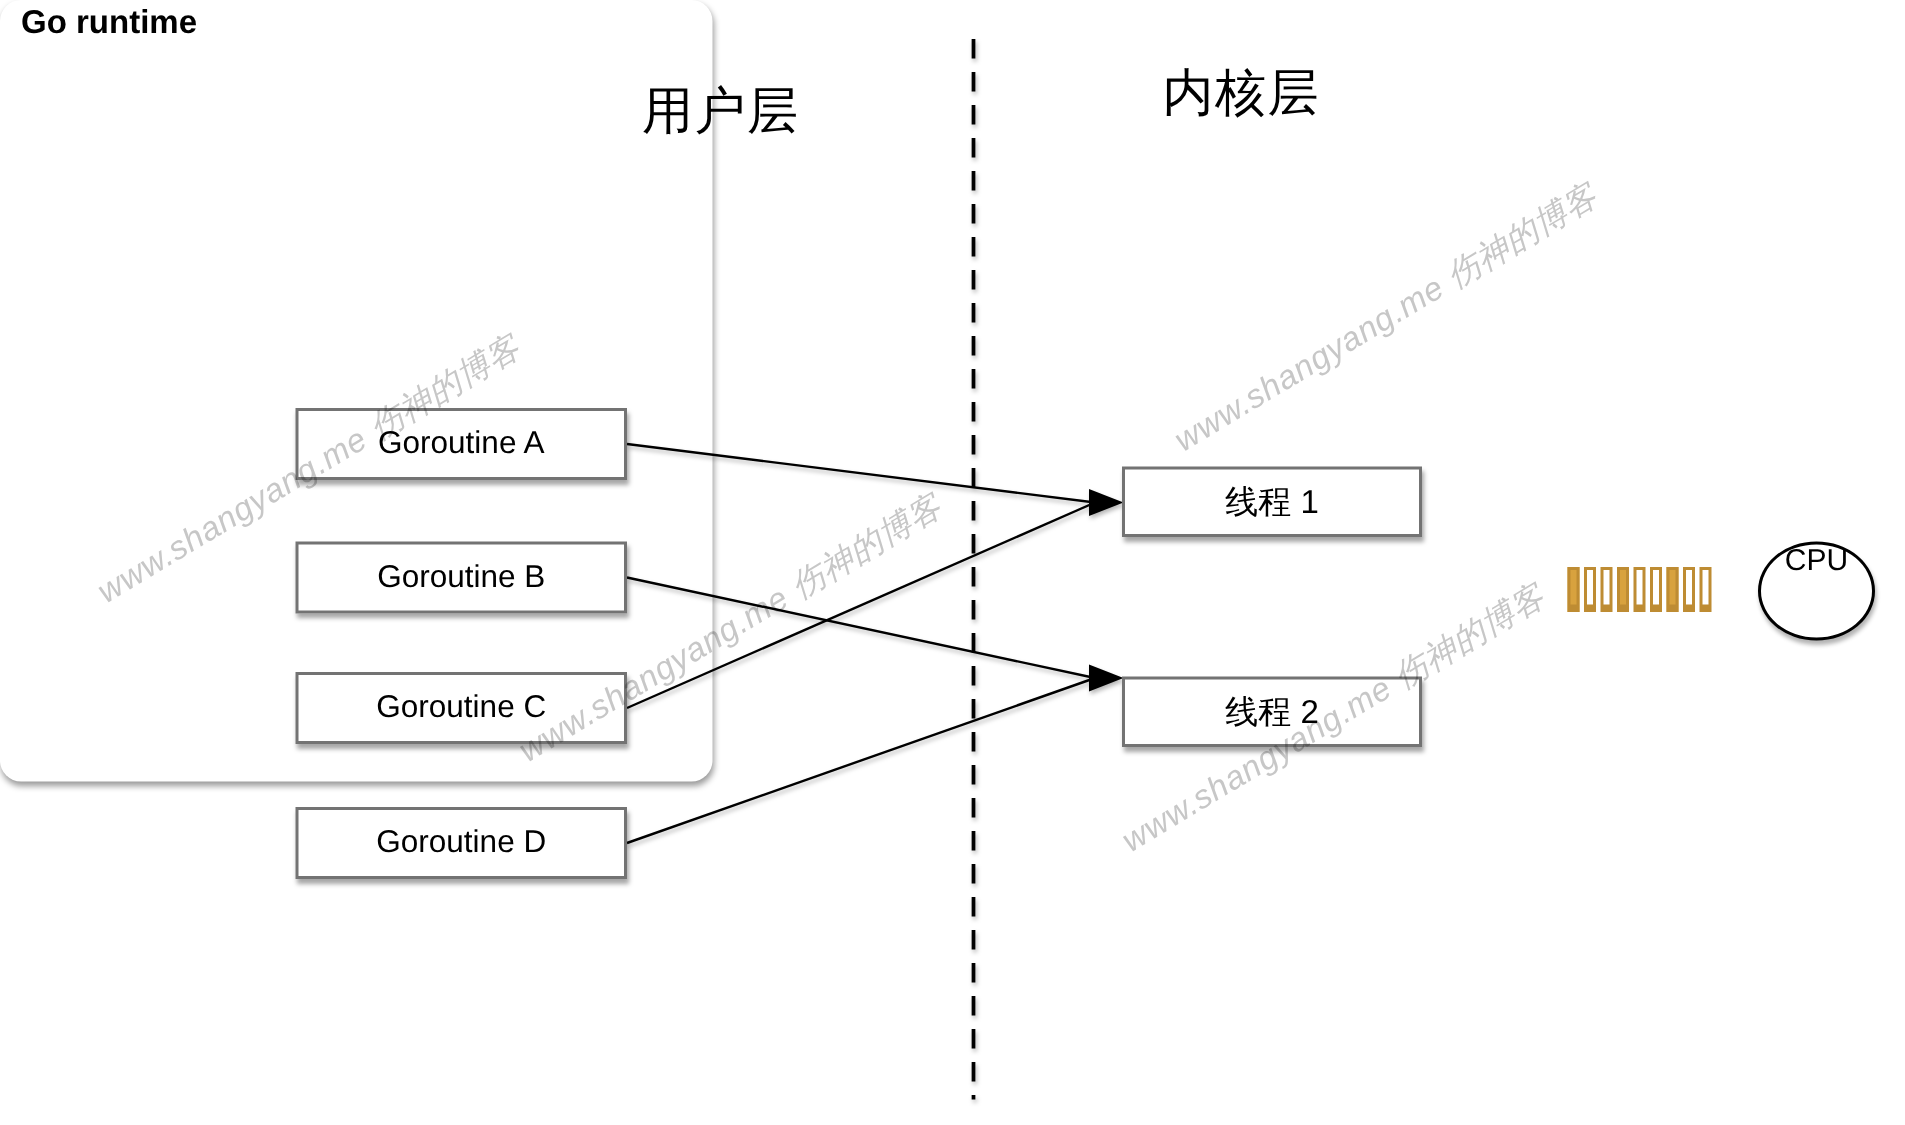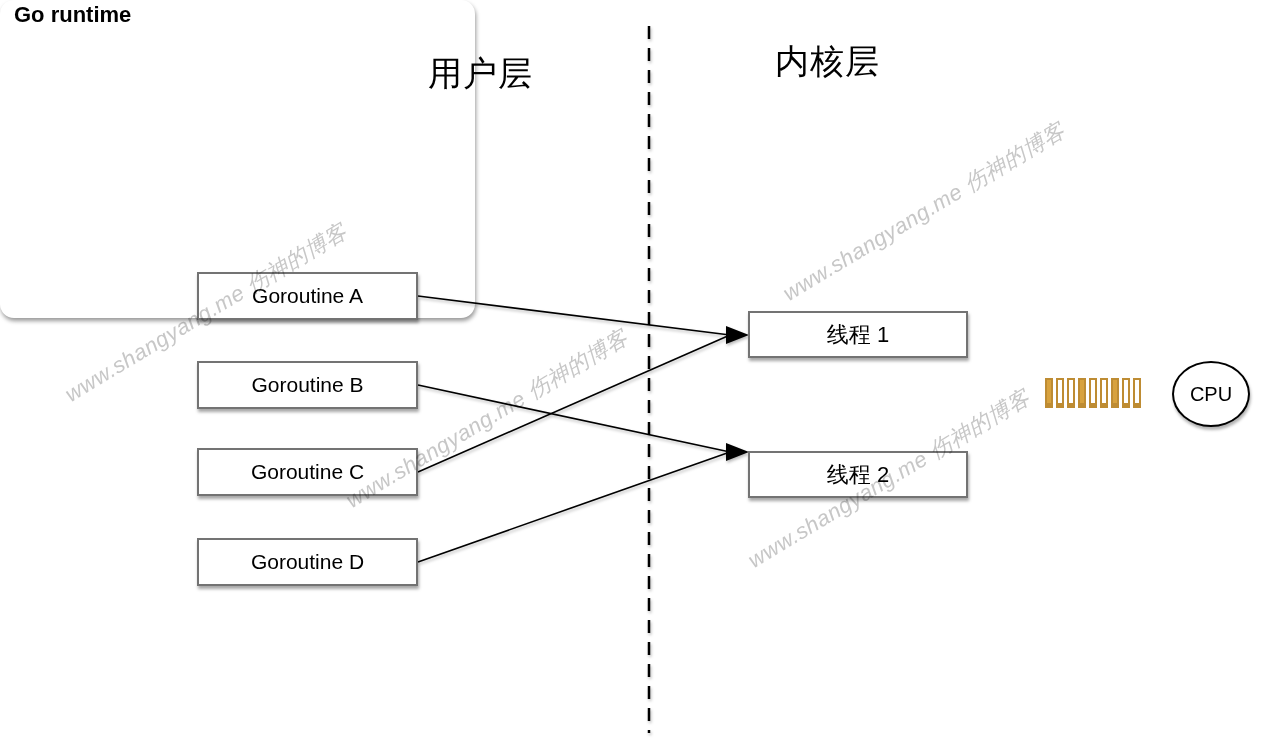--- a/index.html
+++ b/index.html
@@ -15,49 +15,49 @@
 
   #wires{position:absolute;left:0;top:0;z-index:1;
     filter:drop-shadow(1px 2px 1.5px rgba(0,0,0,0.28));}
 
   .node{
     position:absolute;background:#fff;border:2px solid #737373;box-sizing:border-box;
     display:flex;align-items:center;justify-content:center;
     box-shadow:1px 3px 3px rgba(0,0,0,0.35);z-index:2;
   }
   #go-runtime-box{
-    left:70px;top:198px;width:475px;height:318px;border-width:2.5px;border-radius:14px;
+    left:70px;top:198px;width:475px;height:521px;border-width:2.5px;border-radius:14px;
     background:#fff;z-index:2;box-shadow:1px 3px 4px rgba(0,0,0,0.4);
   }
   #go-runtime-label{
     position:absolute;left:14px;top:2px;font-size:22px;font-weight:700;
   }
   .goroutine{left:197px;width:221px;height:48px;font-size:21px;}
   #goroutine-a{top:272px;}
   #goroutine-b{top:361px;}
   #goroutine-c{top:448px;}
   #goroutine-d{top:538px;}
 
-  .thread{left:748px;width:220px;height:47px;font-size:22px;border-width:2.5px;}
+  .thread{left:748px;width:200px;height:47px;font-size:22px;border-width:2.5px;}
   #thread-1{top:311px;}
   #thread-2{top:451px;}
 
   #run-queue{
     position:absolute;left:1045px;top:378px;height:30px;display:flex;gap:3px;z-index:2;
   }
   .qbar{
     width:8px;height:30px;box-sizing:border-box;
     border:2px solid #BE8C33;border-bottom:5px solid #BE8C33;background:#fff;
   }
   .qbar.filled{background:#D8A23E;}
 
   #cpu-circle{
     position:absolute;left:1172px;top:361px;width:78px;height:66px;border-radius:50%;
     border:2.5px solid #000;background:#fff;box-sizing:border-box;
-    display:flex;align-items:center;justify-content:center;font-size:20px;
+    display:flex;align-items:flex-start;justify-content:center;font-size:20px;
     box-shadow:1px 3px 3px rgba(0,0,0,0.3);z-index:2;
   }
 
   .watermark{
     position:absolute;white-space:nowrap;font-size:22px;font-style:italic;
     color:#c7c7c7;letter-spacing:0.5px;transform:rotate(-31deg);transform-origin:center;
     z-index:3;mix-blend-mode:multiply;pointer-events:none;
   }
   #wm-1{left:44px;top:298px;}
   #wm-2{left:325px;top:404px;}

